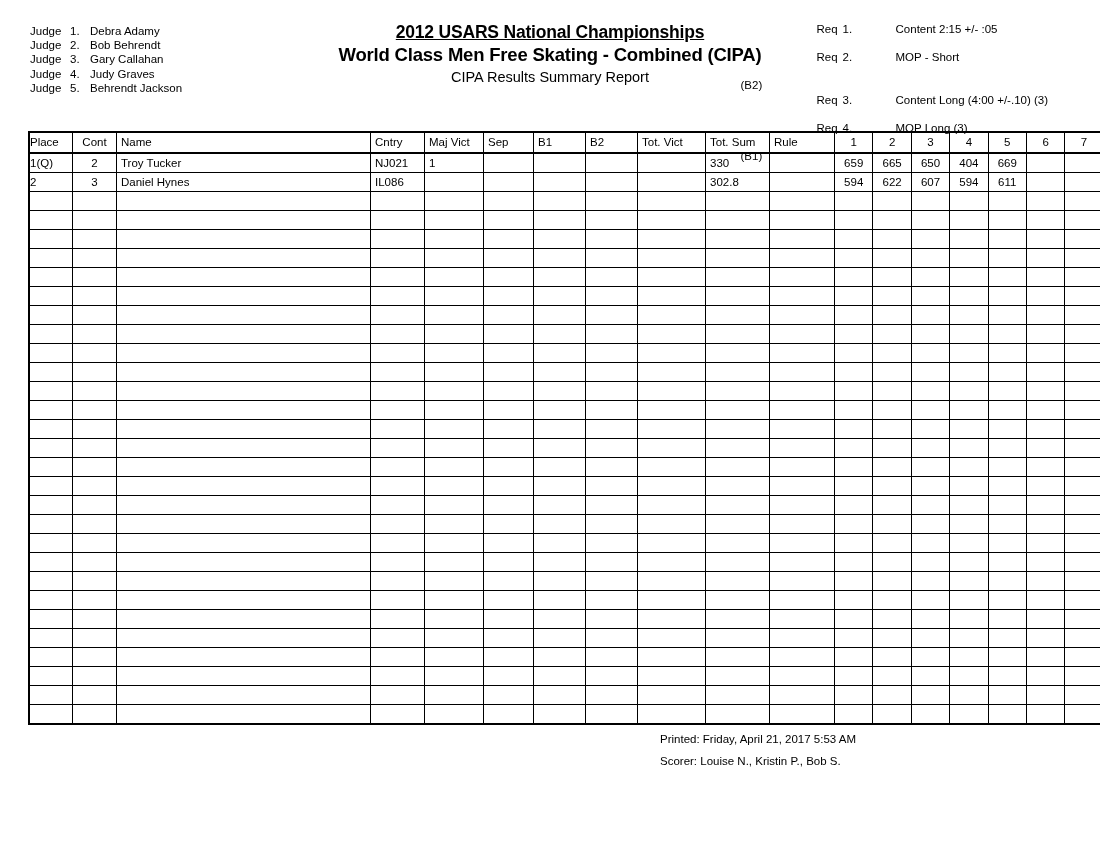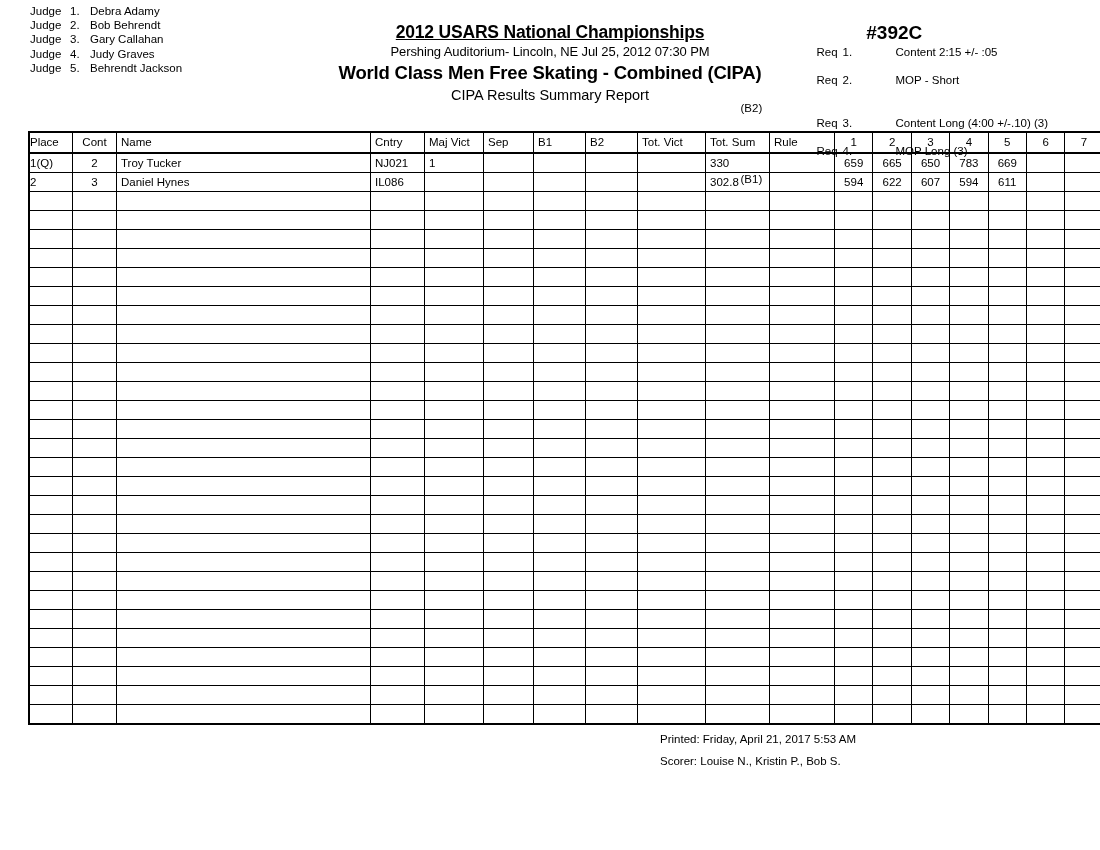--- a/index.html
+++ b/index.html
@@ -13,21 +13,21 @@
     position: relative;
     font-family: "Liberation Sans", sans-serif;
     color: #000000;
     overflow: hidden;
   }
 
   
   #judges {
     position: absolute;
     left: 30px;
-    top: 4px;
+    top: 24px;
     font-size: 11.5px;
     line-height: 14.2px;
   }
   .judge-row {
     white-space: nowrap;
   }
   .judge-word { display: inline-block; width: 40px; }
   .judge-num  { display: inline-block; width: 20px; }
   .judge-name { display: inline-block; }
 
@@ -164,27 +164,25 @@
 <div id="judges">
     <div class="judge-row"><span class="judge-word">Judge</span><span class="judge-num">1.</span><span class="judge-name">Debra Adamy</span></div>
     <div class="judge-row"><span class="judge-word">Judge</span><span class="judge-num">2.</span><span class="judge-name">Bob Behrendt</span></div>
     <div class="judge-row"><span class="judge-word">Judge</span><span class="judge-num">3.</span><span class="judge-name">Gary Callahan</span></div>
     <div class="judge-row"><span class="judge-word">Judge</span><span class="judge-num">4.</span><span class="judge-name">Judy Graves</span></div>
     <div class="judge-row"><span class="judge-word">Judge</span><span class="judge-num">5.</span><span class="judge-name">Behrendt Jackson</span></div>
   </div>
 
 <div id="title-block">
   <div id="event-title">2012 USARS National Championships</div>
-  <div id="venue-line">Pershing Auditorium- Lincoln, NE  Jul 25, 2012  07:30 PM</div>
   <div id="category-title">World Class Men Free Skating - Combined (CIPA)</div>
   <div id="report-subtitle">CIPA Results Summary Report</div>
 </div>
 
 <div id="req-block">
-  <div id="event-number">#392C</div>
   <div id="req-rows">
       <div class="req-row">
         <span class="req-prefix"></span>
         <span class="req-label">Req</span>
         <span class="req-num">1.</span>
         <span class="req-desc">Content 2:15 +/- :05</span>
       </div>
       <div class="req-row">
         <span class="req-prefix">(B2)</span>
         <span class="req-label">Req</span>
@@ -238,21 +236,21 @@
         <td class="c-maj">1</td>
         <td class="c-sep"></td>
         <td class="c-b1"></td>
         <td class="c-b2"></td>
         <td class="c-totvict"></td>
         <td class="c-totsum">330</td>
         <td class="c-rule"></td>
         <td class="c-judge">659</td>
         <td class="c-judge">665</td>
         <td class="c-judge">650</td>
-        <td class="c-judge">783</td>
+        <td class="c-judge">404</td>
         <td class="c-judge">669</td>
         <td class="c-judge"></td>
         <td class="c-judge"></td>
       </tr>
       <tr>
         <td class="c-place">2</td>
         <td class="c-cont">3</td>
         <td class="c-name">Daniel Hynes</td>
         <td class="c-cntry">IL086</td>
         <td class="c-maj"></td>

